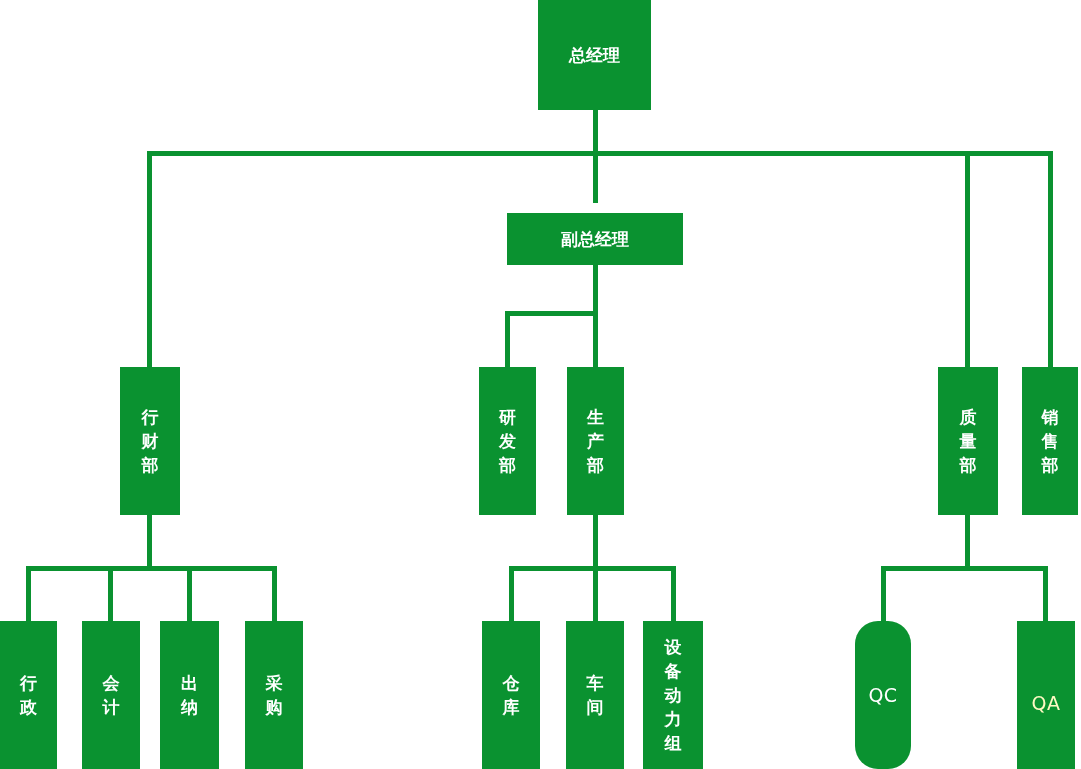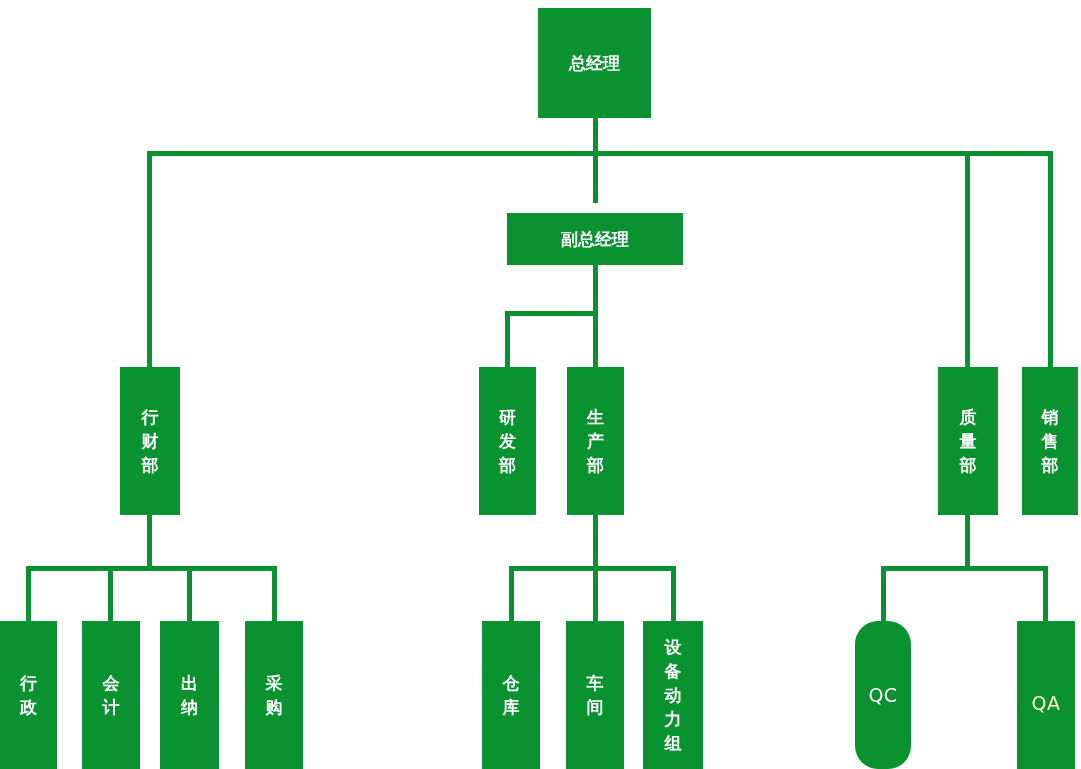--- a/index.html
+++ b/index.html
@@ -62,21 +62,21 @@
     <div class="seg" style="left: 272px; top: 566px; width: 5px; height: 55px; background: rgb(10, 146, 48);"></div>
     <div class="seg" style="left: 593px; top: 515px; width: 5px; height: 56px; background: rgb(10, 146, 48);"></div>
     <div class="seg" style="left: 509px; top: 566px; width: 167px; height: 5px; background: rgb(10, 146, 48);"></div>
     <div class="seg" style="left: 509px; top: 566px; width: 5px; height: 55px; background: rgb(10, 146, 48);"></div>
     <div class="seg" style="left: 593px; top: 566px; width: 5px; height: 55px; background: rgb(10, 146, 48);"></div>
     <div class="seg" style="left: 671px; top: 566px; width: 5px; height: 55px; background: rgb(10, 146, 48);"></div>
     <div class="seg" style="left: 965px; top: 515px; width: 5px; height: 56px; background: rgb(10, 146, 48);"></div>
     <div class="seg" style="left: 881px; top: 566px; width: 167px; height: 5px; background: rgb(10, 146, 48);"></div>
     <div class="seg" style="left: 881px; top: 566px; width: 5px; height: 55px; background: rgb(10, 146, 48);"></div>
     <div class="seg" style="left: 1043px; top: 566px; width: 5px; height: 55px; background: rgb(10, 146, 48);"></div>
-    <div class="node" style="left: 538px; top: 8px; width: 113px; height: 110px; background: rgb(10, 146, 48); color: rgb(255, 255, 255);">
+    <div class="node" style="left: 538px; top: 0px; width: 113px; height: 110px; background: rgb(10, 146, 48); color: rgb(255, 255, 255);">
       <span>总经理</span>
     </div>
     <div class="node" style="left: 507px; top: 213px; width: 176px; height: 52px; background: rgb(10, 146, 48); color: rgb(255, 255, 255);">
       <span>副总经理</span>
     </div>
     <div class="node v" style="left: 120px; top: 367px; width: 60px; height: 148px; background: rgb(10, 146, 48); color: rgb(255, 255, 255);">
       <span class="ch">行</span>
       <span class="ch">财</span>
       <span class="ch">部</span>
     </div>

